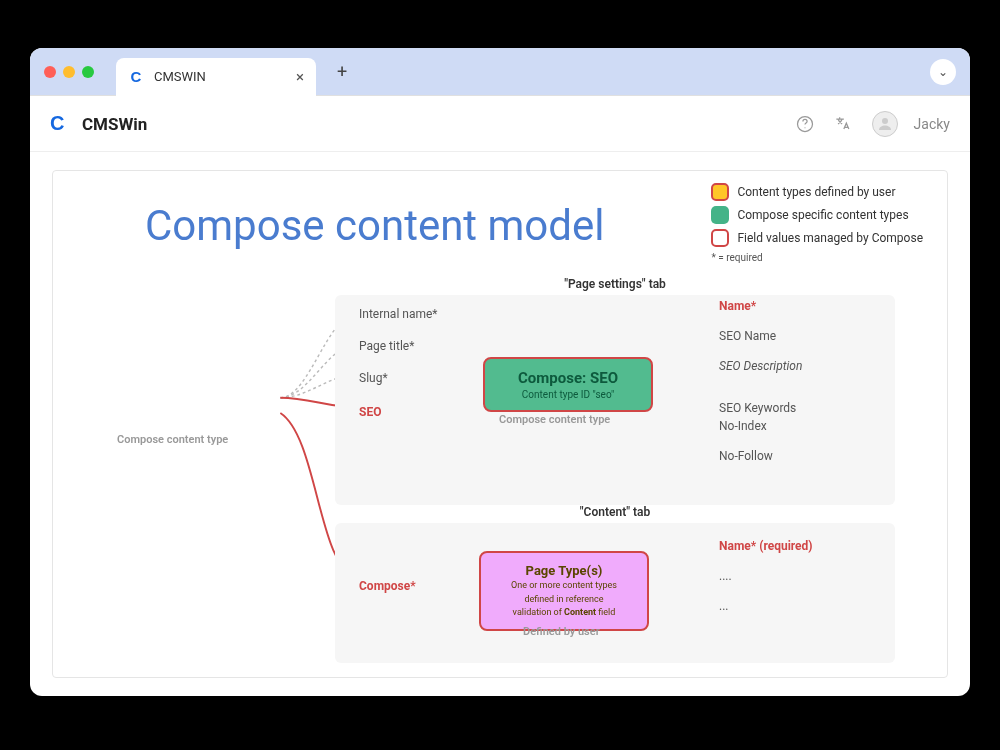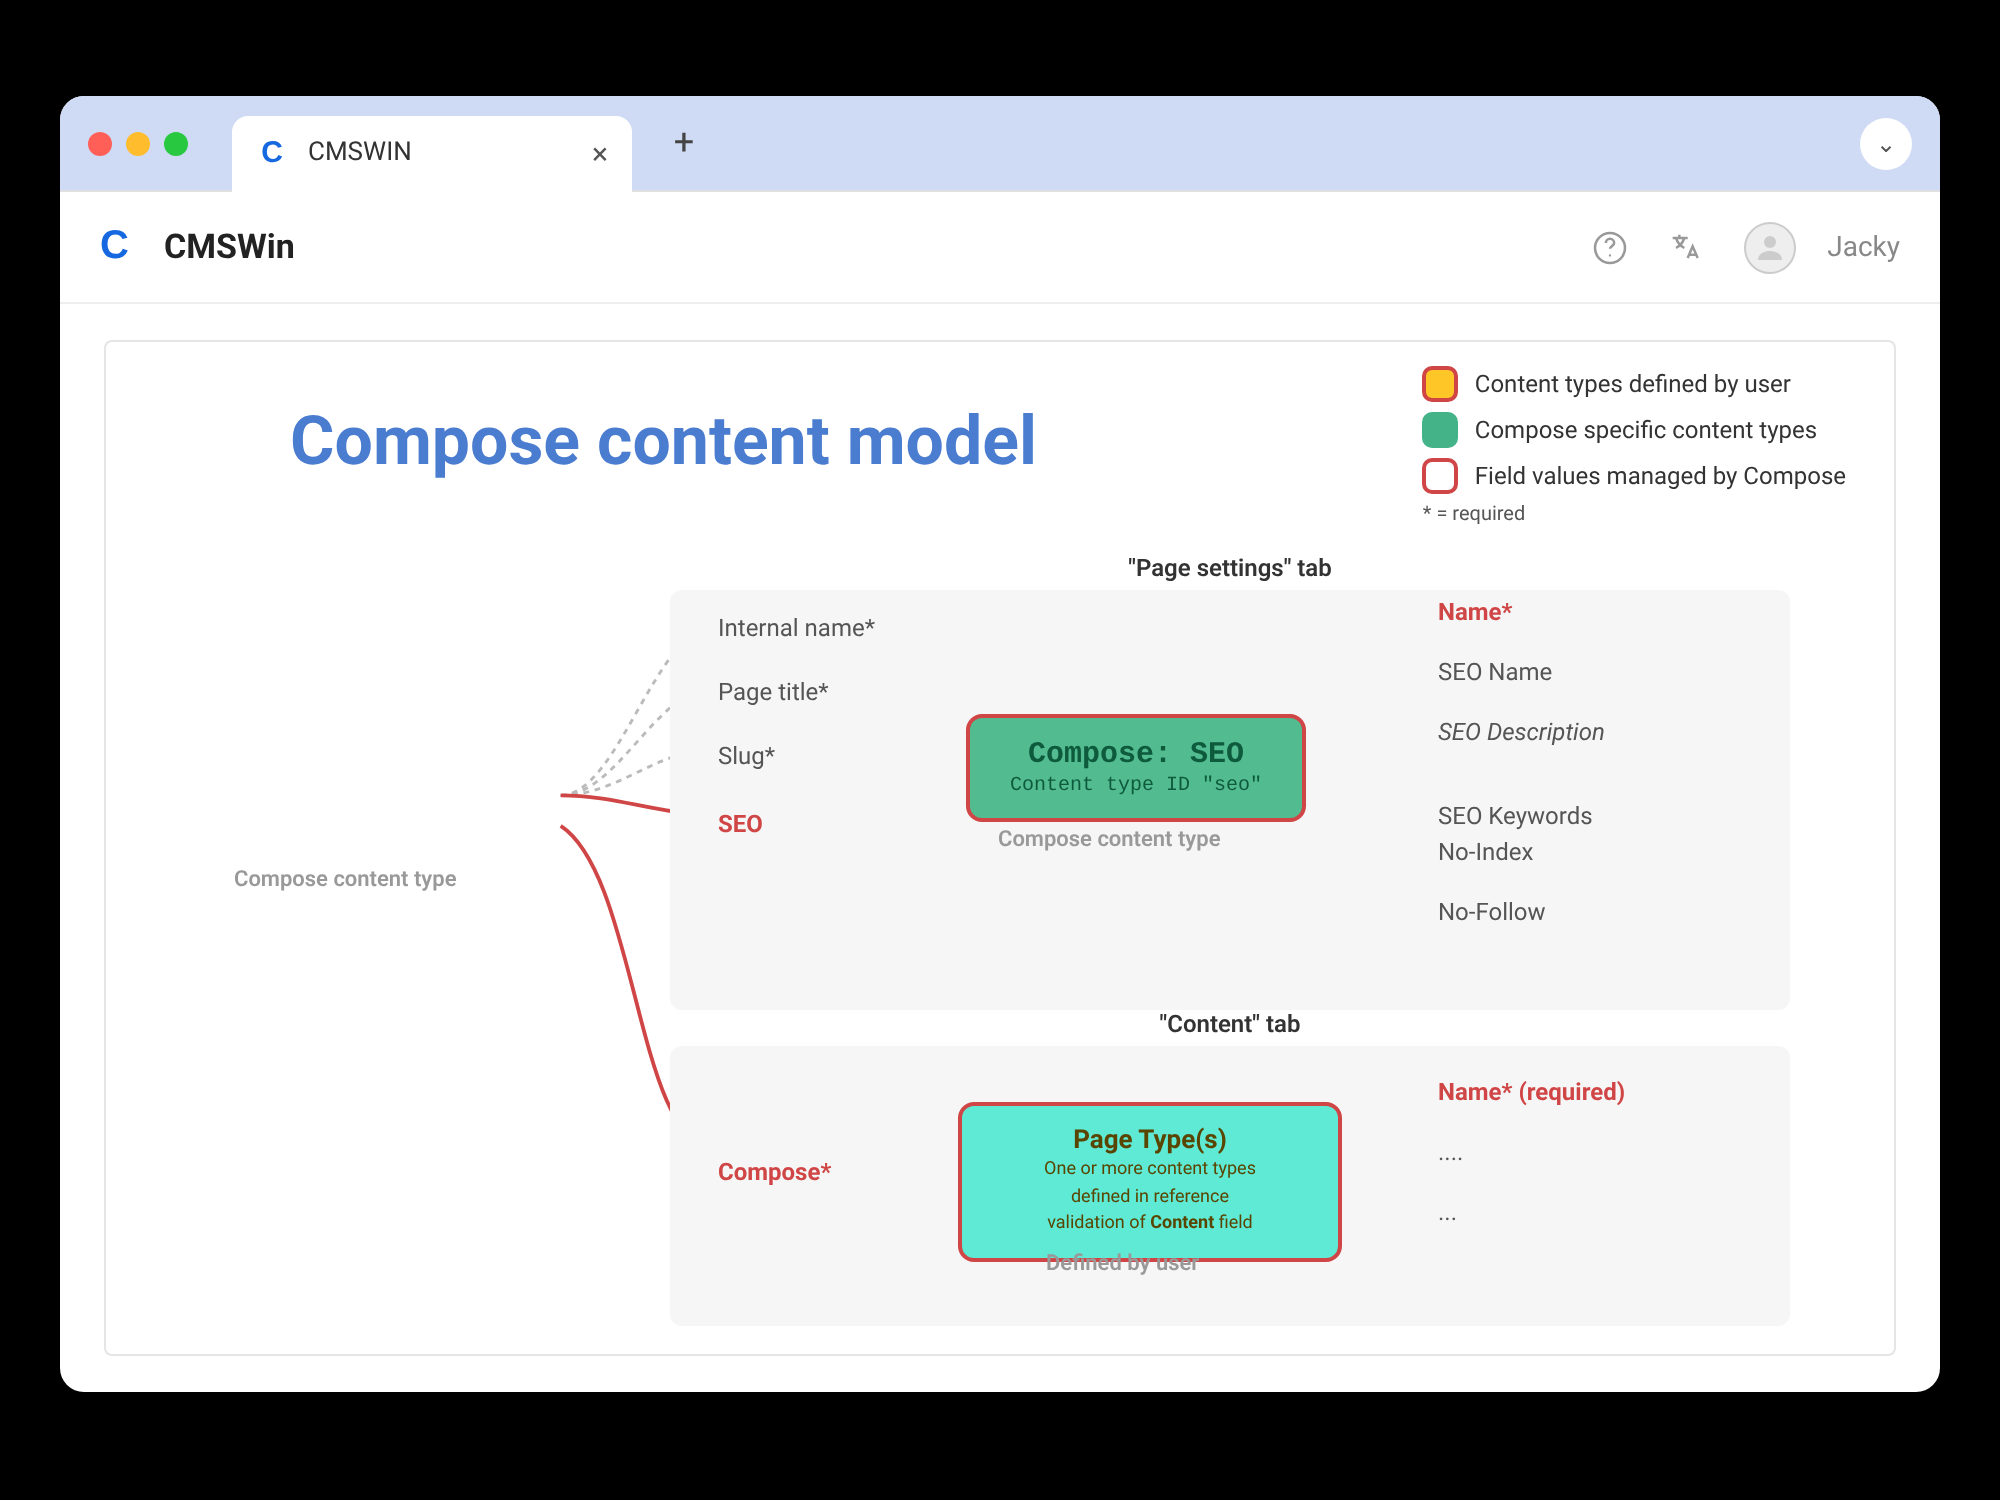--- a/index.html
+++ b/index.html
@@ -99,22 +99,22 @@
     overflow: hidden;
   }
   .panel {
     border: 1px solid #e5e5e5;
     border-radius: 4px;
     height: 100%;
     position: relative;
     padding: 30px 36px 20px 36px;
   }
   .title {
-    font-size: 34px;
-    font-weight: 700;
+    font-size: 42px;
+    font-weight: 400;
     color: #4a7ccf;
     margin-bottom: 8px;
     margin-left: 56px;
   }
   
   .legend {
     position: absolute;
     top: 12px; right: 24px;
     font-size: 12px;
     color: #333;
@@ -159,24 +159,24 @@
     border-radius: 8px;
     padding: 10px 14px;
     text-align: center;
     font-size: 13px;
   }
   .node .ntitle { font-weight: 700; font-size: 15px; color: #1a6b4a; }
   .node .nsub { font-size: 10px; color: #1a6b4a; margin-top: 2px; }
   .node.greenbox { background: #52bb8f; width: 170px; }
   .node.greenbox .ntitle { color: #0d5a3d; }
   .node.greenbox .nsub { color: #0d5a3d; }
-  .node.seobox { border: 2px solid #d04646; font-family: Liberation Mono, monospace; }
+  .node.seobox { border: 2px solid #d04646; }
   .node.yellowbox {
-    background: #5eead4; border: 2px solid #d04646;
-    width: 192px;
+    background: #f0abfc; border: 2px solid #d04646;
+    width: 170px;
   }
   .node.yellowbox .ntitle { color: #5a4500; font-size: 13px; }
   .node.yellowbox .nsub { color: #5a4500; font-size: 9px; line-height: 1.3; }
   .caption {
     position: absolute;
     font-size: 11px;
     color: #999;
     font-weight: 600;
   }
   

